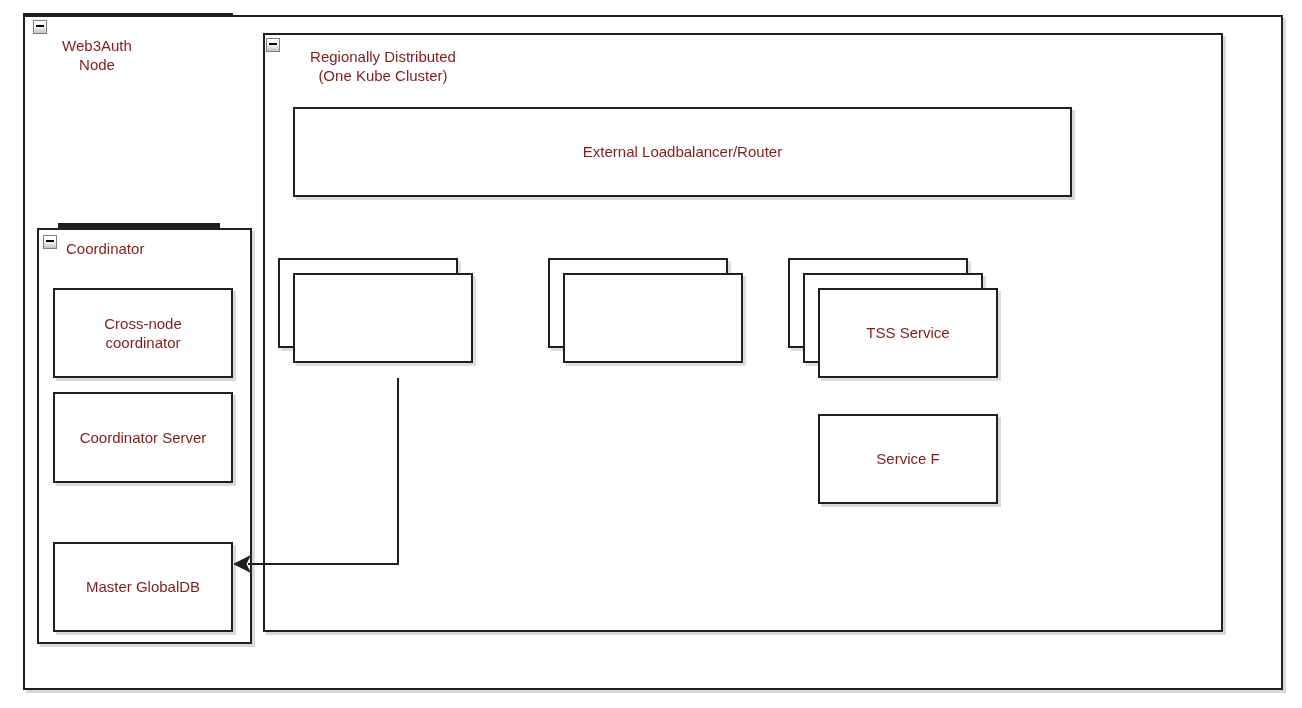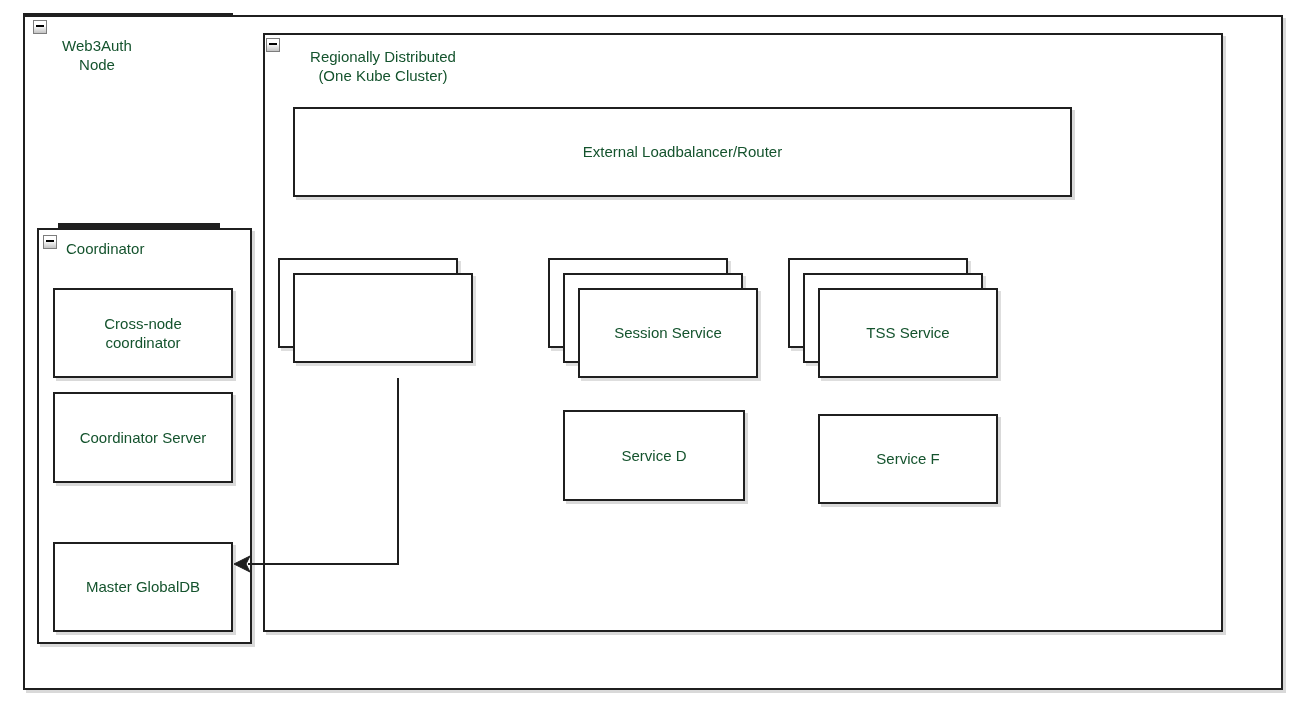--- a/index.html
+++ b/index.html
@@ -3,21 +3,21 @@
 <meta charset="utf-8">
 <style>
   html, body { margin: 0; padding: 0; background: #ffffff; }
   #canvas {
     position: relative;
     width: 1302px;
     height: 708px;
     background: #ffffff;
     overflow: hidden;
     font-family: "Liberation Sans", sans-serif;
-    color: #14532d;
+    color: #7f1d1d;
   }
   .shape {
     position: absolute;
     background: #ffffff;
     border: 2px solid #1f1f1f;
     box-sizing: border-box;
     box-shadow: 3px 3px 0 #d9d9d9;
   }
   .node {
     display: flex;
@@ -135,36 +135,30 @@
   </div>
 
   <div class="stack" id="stack-kgs">
     <div class="layer back"></div>
     <div class="layer mid"></div>
   </div>
 
   <div class="stack" id="stack-session">
     <div class="layer back"></div>
     <div class="layer mid"></div>
-    <div class="layer front">
-      <span class="lbl">Session Service</span>
-    </div>
   </div>
 
   <div class="stack" id="stack-tss">
     <div class="layer back"></div>
     <div class="layer mid"></div>
     <div class="layer front">
       <span class="lbl">TSS Service</span>
     </div>
   </div>
 
-  <div class="shape node" id="box-service-d">
-    <span class="lbl">Service D</span>
-  </div>
   <div class="shape node" id="box-service-f">
     <span class="lbl">Service F</span>
   </div>
 
   <div class="shape" id="box-coordinator"></div>
   <div class="edge-bar" id="bar-coordinator"></div>
   <div class="collapse" id="ic-coordinator">
     <div class="minus"></div>
   </div>
   <div class="free-lbl" id="lbl-coordinator">Coordinator</div>

